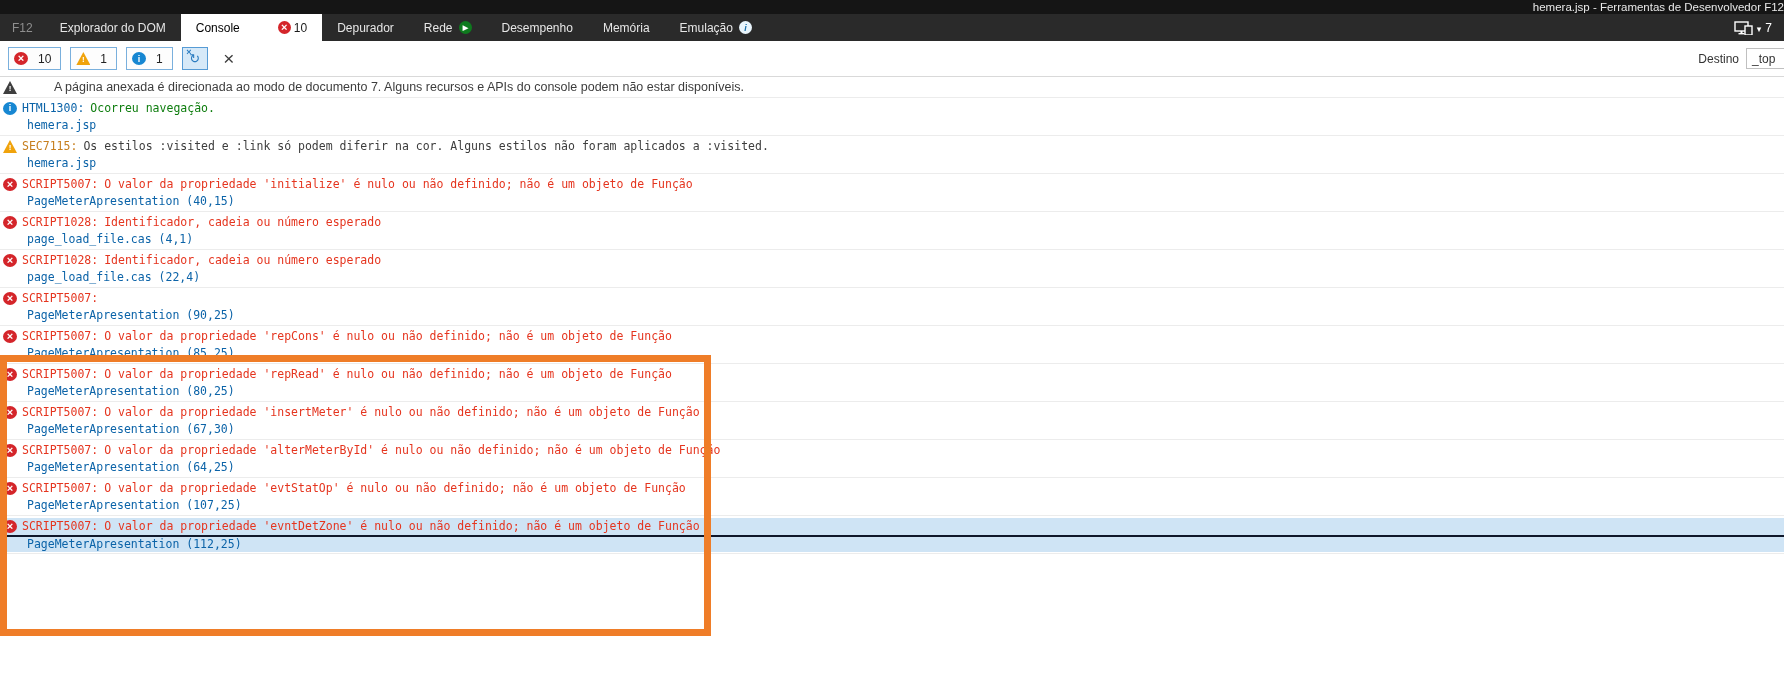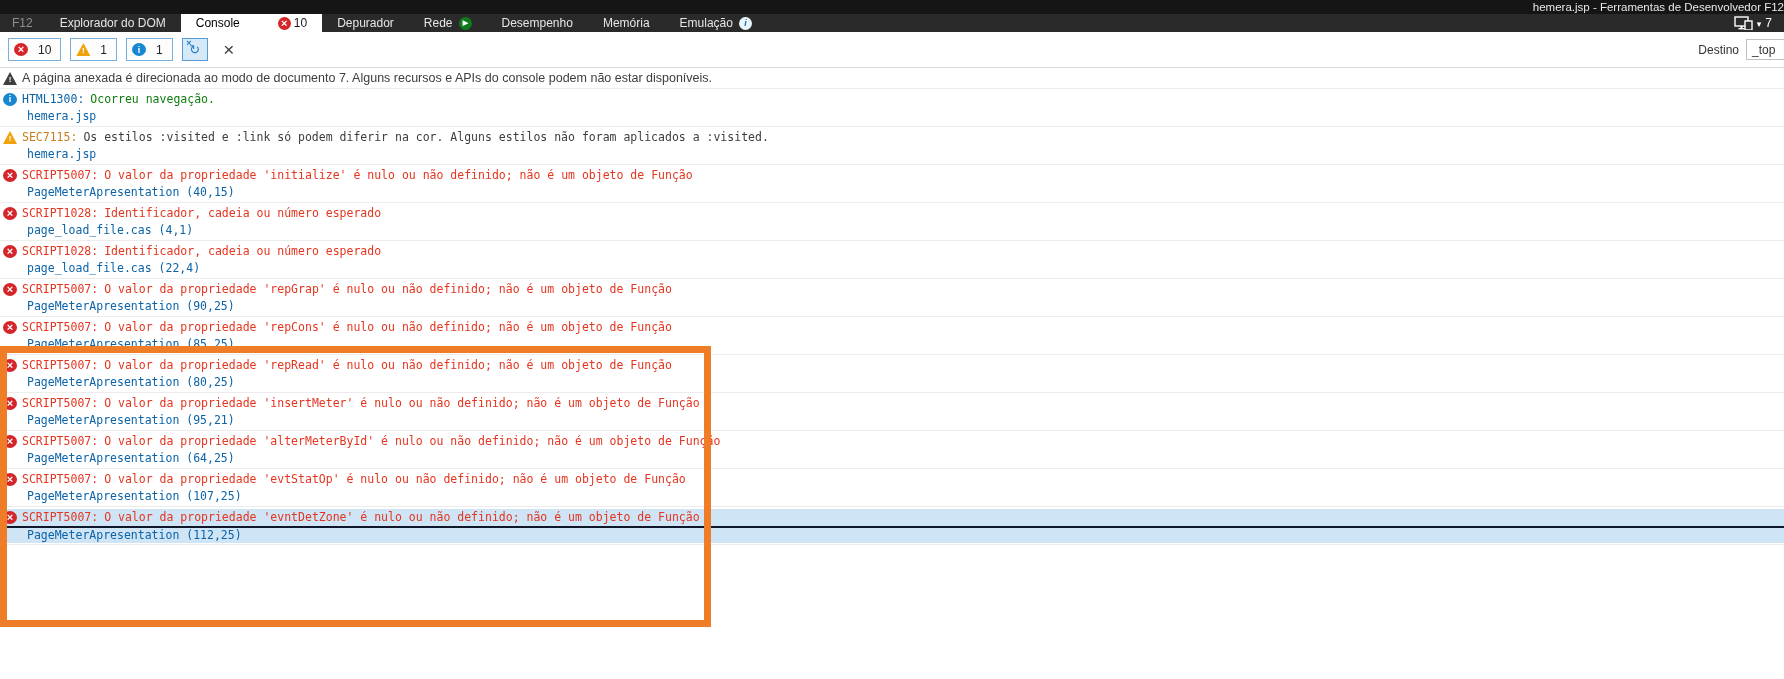--- a/index.html
+++ b/index.html
@@ -4,21 +4,21 @@
 <style>
   * { box-sizing: border-box; margin: 0; padding: 0; }
   html,body { width:1784px; height:679px; overflow:hidden; background:#fff;
               font-family:"Liberation Sans", sans-serif; }
 
   
   .titlebar { height:14px; background:#151515; color:#e8e8e8; font-size:11.5px;
               display:flex; align-items:center; justify-content:flex-end; }
 
   
-  .tabbar { height:18px; background:#2a2a2a; display:flex; align-items:stretch;text-align:right; }
+  .tabbar { height:27px; background:#2a2a2a; display:flex; align-items:stretch;text-align:right; }
   .tab { display:flex; align-items:center; padding:0 15px; font-size:12px;
          color:#e6e6e6; cursor:default; white-space:nowrap; }
   .tab.muted { color:#8f8f8f; padding:0 12px; }
   .tab.active { background:#ffffff; color:#000;gap:32px; }
   .tab-icon { display:inline-flex; width:13px; height:13px; border-radius:50%;
               margin-left:6px; align-items:center; justify-content:center;
               font-size:8px; font-weight:bold; }
   .tab-icon.play { background:#0e7a1e; color:#fff; font-size:7px; padding-left:1px; }
   .tab-icon.tinfo { background:#e9f5fc; color:#1a6ea8; font-size:9px; font-style:italic; }
   .tab-badge { display:inline-flex; align-items:center; margin-left:6px; gap:3px; }
@@ -64,21 +64,21 @@
   .sev-warn { background:#f0a30c; }
   .sev-dark { background:#3f3f3f; }
 
   
   .console { position:relative; width:1784px; }
   .entry { padding:2px 0 1px 0; border-bottom:1px solid #ececec; background:#fff; }
   .line { height:17px; line-height:17px; white-space:nowrap;
           font-family:"DejaVu Sans Mono", monospace; font-size:11.5px; }
   .msg-line { padding-left:3px; display:flex; align-items:center; }
   .src-line { padding-left:27px; }
-  .entry.plain-text .msg { font-family:"Liberation Sans", sans-serif; font-size:12.5px; }
+  .entry.plain-text .msg { font-family:"Liberation Sans", sans-serif; font-size:12.5px;margin-left:32px; }
   .code { margin-right:6px; }
   .code-red  { color:#e5351f; }
   .code-blue { color:#0b63a8; }
   .code-amber{ color:#c67e1d; }
   .msg-red   { color:#e5351f; }
   .msg-green { color:#0e7d0e;text-align:right; }
   .msg-dark  { color:#3d3d3d; }
   .src { color:#0b63a8; cursor:pointer; }
   .entry.selected .line { background:#cfe4f5; }
   .entry.selected .src-line { border-top:2px solid #0f172a; height:17px; line-height:15px; }
@@ -232,21 +232,20 @@
       <span class="msg msg-red">Identificador, cadeia ou número esperado</span>
     </div>
     <div class="line src-line">
       <span class="src">page_load_file.cas (22,4)</span>
     </div>
   </div>
       <div class="entry">
     <div class="line msg-line">
       <span class="sev sev-circ sev-err"></span>
       <span class="code code-red">SCRIPT5007:</span>
-      <span class="msg msg-red">O valor da propriedade 'repGrap' é nulo ou não definido; não é um objeto de Função</span>
     </div>
     <div class="line src-line">
       <span class="src">PageMeterApresentation (90,25)</span>
     </div>
   </div>
       <div class="entry">
     <div class="line msg-line">
       <span class="sev sev-circ sev-err"></span>
       <span class="code code-red">SCRIPT5007:</span>
       <span class="msg msg-red">O valor da propriedade 'repCons' é nulo ou não definido; não é um objeto de Função</span>
@@ -265,21 +264,21 @@
       <span class="src">PageMeterApresentation (80,25)</span>
     </div>
   </div>
       <div class="entry">
     <div class="line msg-line">
       <span class="sev sev-circ sev-err"></span>
       <span class="code code-red">SCRIPT5007:</span>
       <span class="msg msg-red">O valor da propriedade 'insertMeter' é nulo ou não definido; não é um objeto de Função</span>
     </div>
     <div class="line src-line">
-      <span class="src">PageMeterApresentation (95,21)</span>
+      <span class="src">PageMeterApresentation (67,30)</span>
     </div>
   </div>
       <div class="entry">
     <div class="line msg-line">
       <span class="sev sev-circ sev-err"></span>
       <span class="code code-red">SCRIPT5007:</span>
       <span class="msg msg-red">O valor da propriedade 'alterMeterById' é nulo ou não definido; não é um objeto de Função</span>
     </div>
     <div class="line src-line">
       <span class="src">PageMeterApresentation (64,25)</span>

